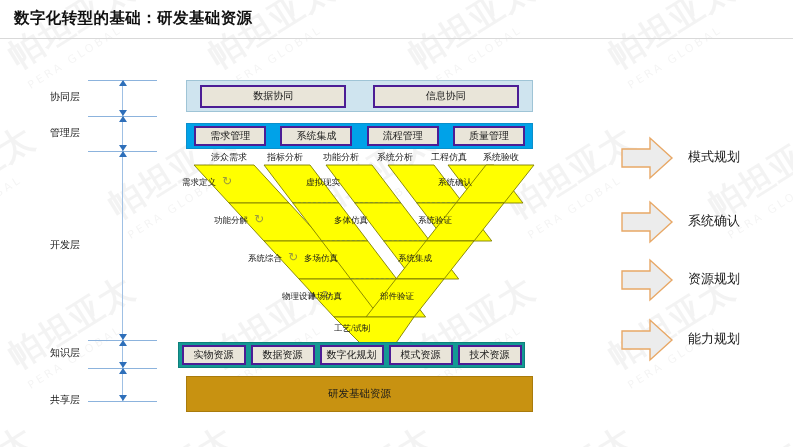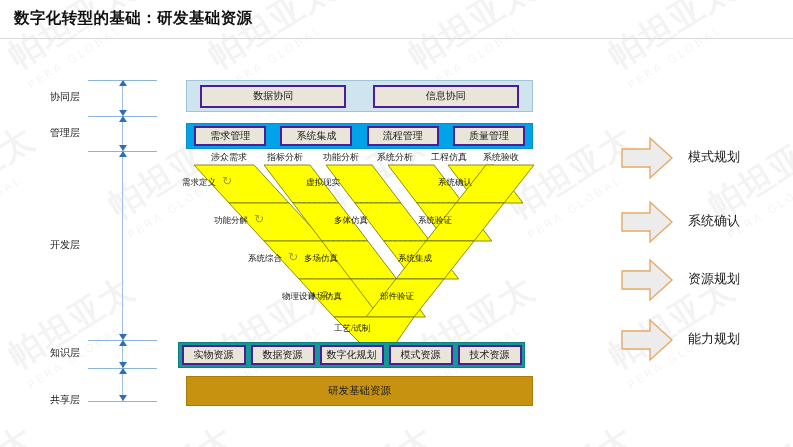--- a/index.html
+++ b/index.html
@@ -126,21 +126,21 @@
     left: 186px; top: 84px; width: 347px; height: 26px;
     background: #00a2e8;
     border: 1px solid #0b8fcb;
   }
   .band-knowledge {
     left: 178px; top: 303px; width: 347px; height: 26px;
     background: #149994;
     border: 1px solid #0e807b;
   }
   .band-share {
-    left: 186px; top: 337px; width: 347px; height: 30px;
+    left: 186px; top: 337px; width: 347px; height: 36px;
     background: #c89211;
     border: 1px solid #a97b0c;
     justify-content: center;
   }
   .chip {
     background: #e9e5d9;
     border: 2px solid #4c1d95;
     font-size: 10px;
     color: #1a1a1a;
     text-align: center;

